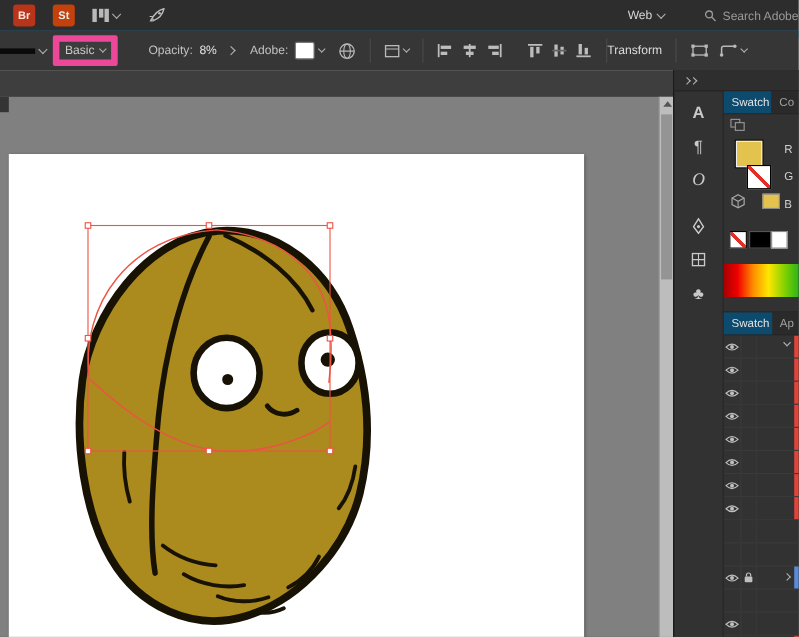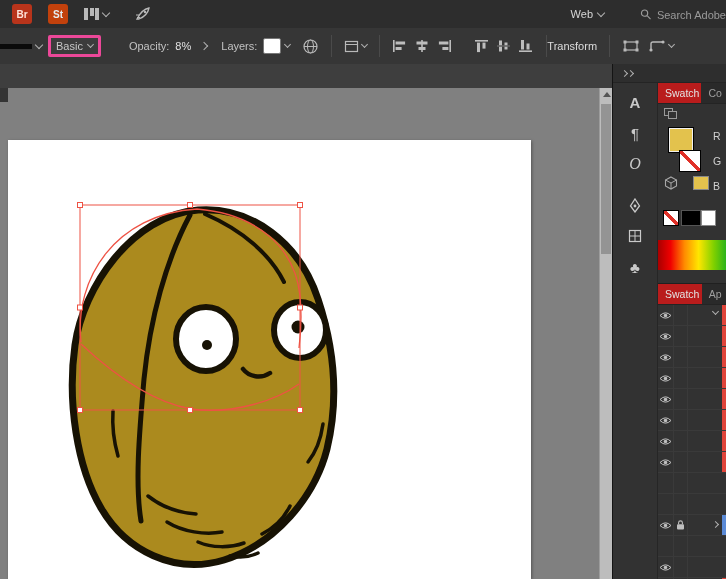--- a/index.html
+++ b/index.html
@@ -25,21 +25,21 @@
   
   .chev{display:inline-block;width:5px;height:5px;border-right:1.5px solid #b0b0b0;border-bottom:1.5px solid #b0b0b0;}
   .chev.down{transform:rotate(45deg);margin-top:-3px;}
   .chev.right{transform:rotate(-45deg);}
   .chev.sm{width:4px;height:4px;}
 
   
   .control-bar{position:absolute;left:0;top:28px;width:726px;height:36px;background:#363636;border-bottom:1px solid #222;display:flex;align-items:center;}
   .stroke-preview{display:flex;align-items:center;gap:4px;}
   .stroke-preview .line{display:block;width:32px;height:5px;background:#0a0a0a;}
-  .dd{display:flex;align-items:center;gap:5px;margin-left:6px;padding:2px 5px;border:3px solid #ec4899;border-radius:2px;background:#3c3c3c;}
+  .dd{display:flex;align-items:center;gap:5px;margin-left:6px;padding:2px 5px;border:6px solid #ec4899;border-radius:2px;background:#3c3c3c;}
   .cb-label{margin-left:28px;color:#c2c2c2;}
   .cb-value{margin-left:6px;color:#e0e0e0;min-width:20px;}
   .ml14{margin-left:14px;}
   .style-swatch{display:inline-block;width:16px;height:14px;background:#fff;border:1px solid #777;border-radius:2px;margin-left:6px;}
   .icon-btn{display:flex;align-items:center;gap:3px;margin-left:12px;}
   .sep{width:1px;height:22px;background:#4a4a4a;margin-left:12px;}
   .align-group{display:flex;align-items:center;gap:6px;margin-left:12px;}
   .align-gap{width:10px;}
   .transform-label{color:#dcdcdc;}
 
@@ -63,21 +63,21 @@
   .icon-col{width:44px;border-right:1px solid #262626;display:flex;flex-direction:column;align-items:center;padding-top:6px;gap:5px;}
   .dicon{width:30px;height:26px;display:flex;align-items:center;justify-content:center;color:#c9c9c9;border-radius:3px;}
   .dglyph{font-size:15px;color:#c9c9c9;}
   .dglyph.bold{font-weight:bold;}
   .dglyph.serif-italic{font-family:"Liberation Serif",serif;font-style:italic;font-size:16px;}
   .gap-top{margin-top:10px;}
   .panel-col{flex:1;display:flex;flex-direction:column;min-width:0;}
 
   .panel-tabs{height:20px;display:flex;background:#2a2a2a;border-bottom:1px solid #242424;}
   .ptab{padding:0 7px;line-height:20px;font-size:10.5px;color:#9f9f9f;white-space:nowrap;overflow:hidden;}
-  .ptab.active{background:#b91c1c;color:#e2e2e2;}
+  .ptab.active{background:#0c4a6e;color:#e2e2e2;}
 
   .color-panel{height:200px;border-bottom:1px solid #202020;display:flex;flex-direction:column;}
   .color-content{position:relative;flex:1;background:#323232;}
   .mini-sq{position:absolute;left:6px;top:4px;width:12px;height:10px;}
   .mini-sq i{position:absolute;display:block;width:7px;height:6px;border:1px solid #9a9a9a;background:#323232;}
   .mini-sq i:nth-child(1){left:0;top:0;}
   .mini-sq i:nth-child(2){left:4px;top:3px;}
   .fill-swatch{position:absolute;left:11px;top:24px;width:22px;height:22px;border:1px solid #f0f0f0;box-shadow:0 0 0 1px #000;}
   .stroke-swatch{position:absolute;left:21px;top:46px;width:20px;height:20px;background:
      linear-gradient(45deg, transparent 44%, #e03028 44%, #e03028 56%, transparent 56%), #fff;border:1px solid #000;}
@@ -144,21 +144,21 @@
       <span class="chev down"></span>
     </div>
     <div class="dd">
       <span>Basic</span>
       <span class="chev down sm"></span>
     </div>
     <span class="cb-label">Opacity:</span>
     <span class="cb-value">8%</span>
     <span class="chev right" style="margin-left:6px;"></span>
 
-    <span class="cb-label ml14">Layers:</span>
+    <span class="cb-label ml14">Adobe:</span>
     <span class="style-swatch"></span>
     <span class="chev down sm" style="margin-left:4px;"></span>
 
     <span class="icon-btn">
       <svg width="17" height="17" viewBox="0 0 17 17">
         <circle cx="8.5" cy="8.5" r="6.5" fill="none" stroke="#b9b9b9" stroke-width="1.2"></circle>
         <ellipse cx="8.5" cy="8.5" rx="3" ry="6.5" fill="none" stroke="#b9b9b9" stroke-width="1"></ellipse>
         <line x1="2" y1="8.5" x2="15" y2="8.5" stroke="#b9b9b9" stroke-width="1"></line>
       </svg>
     </span>

